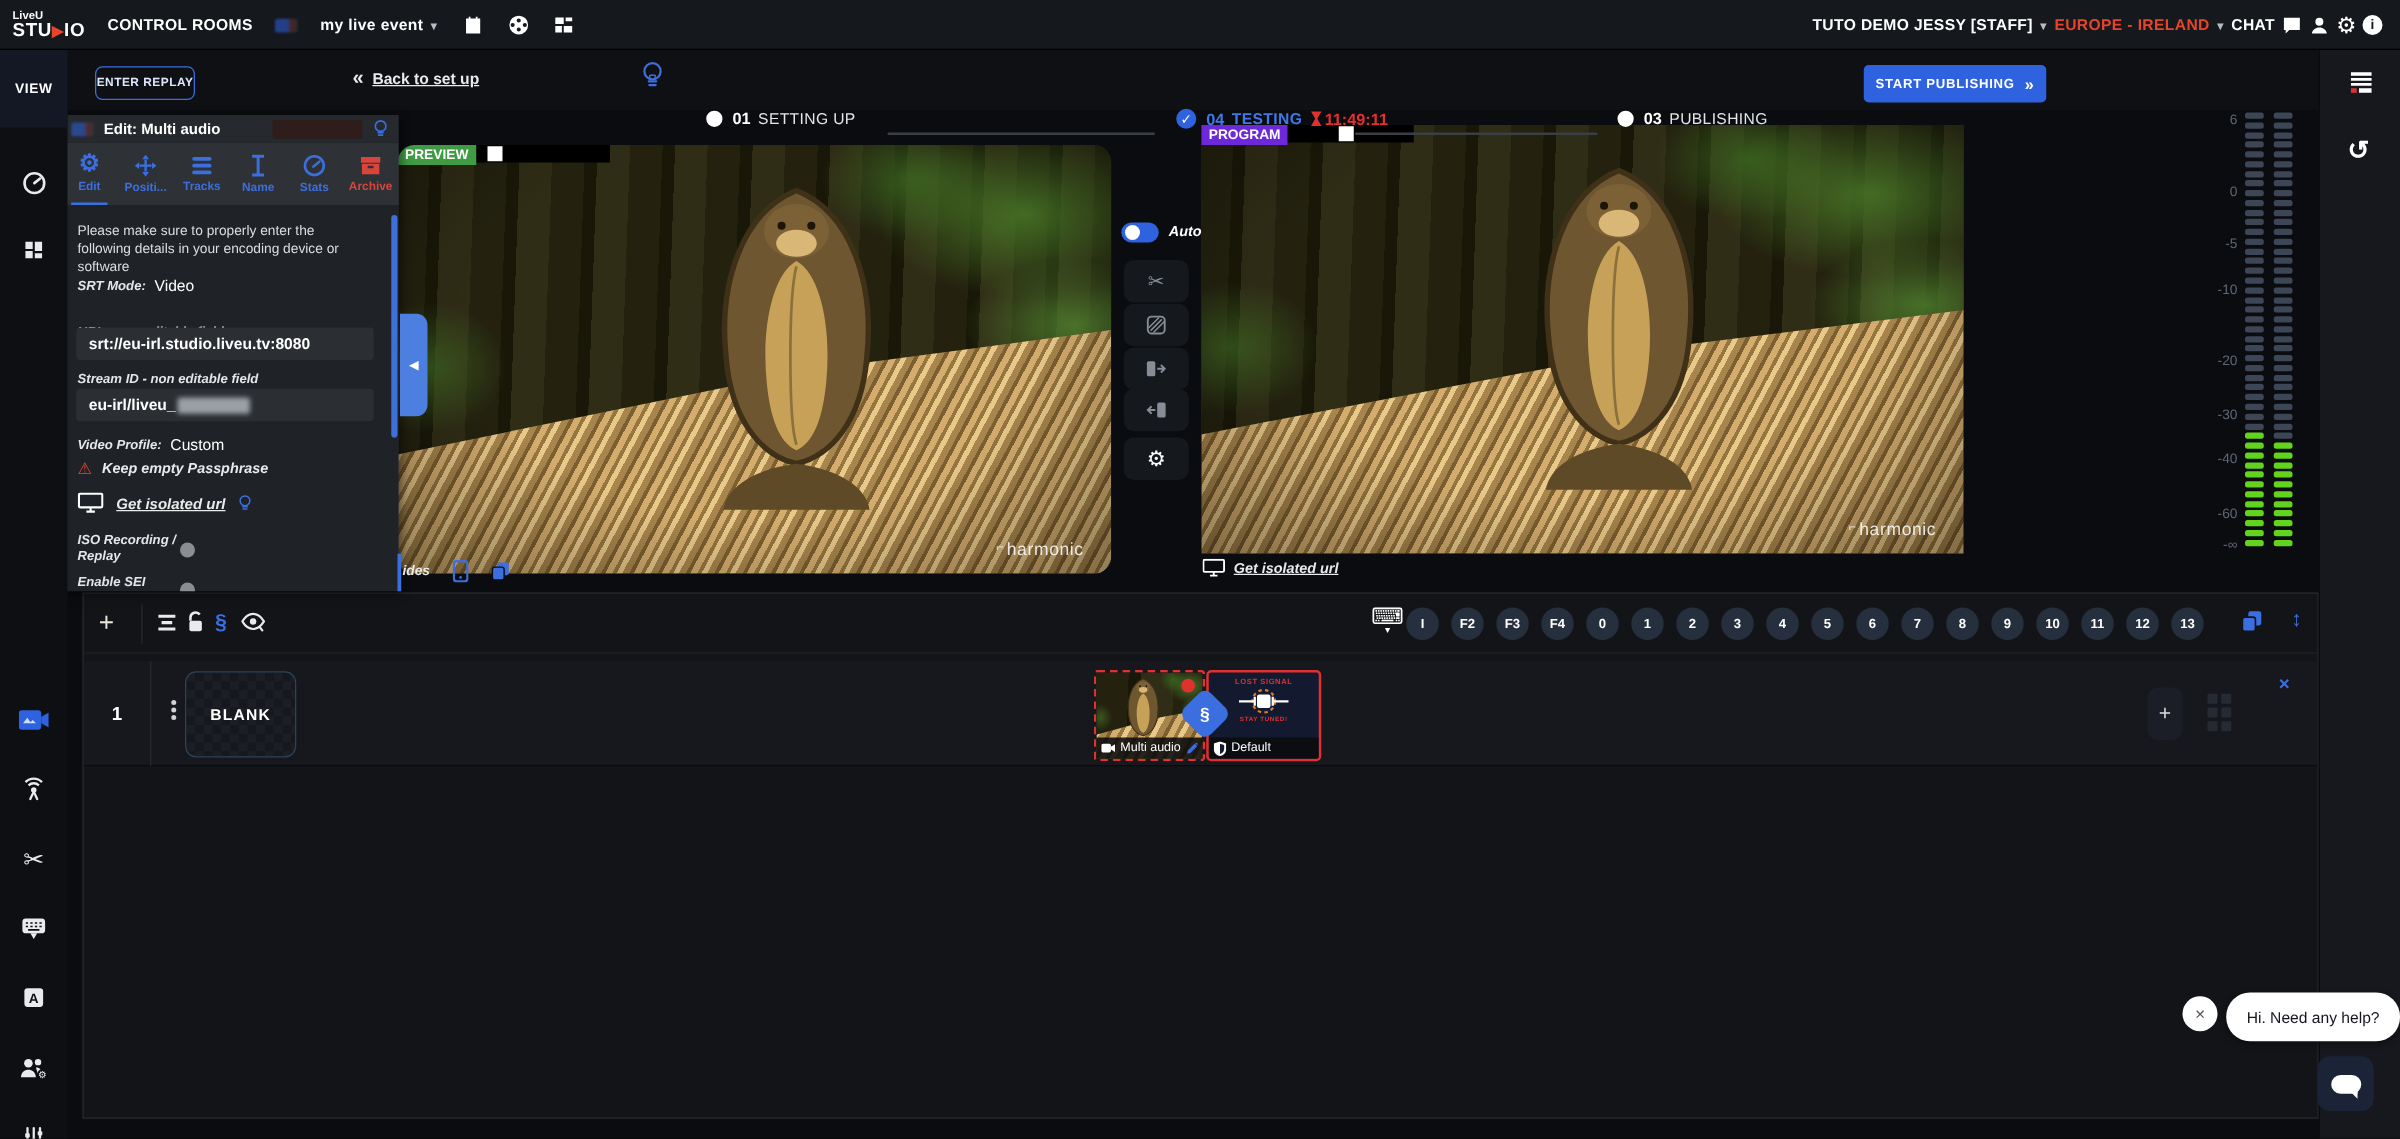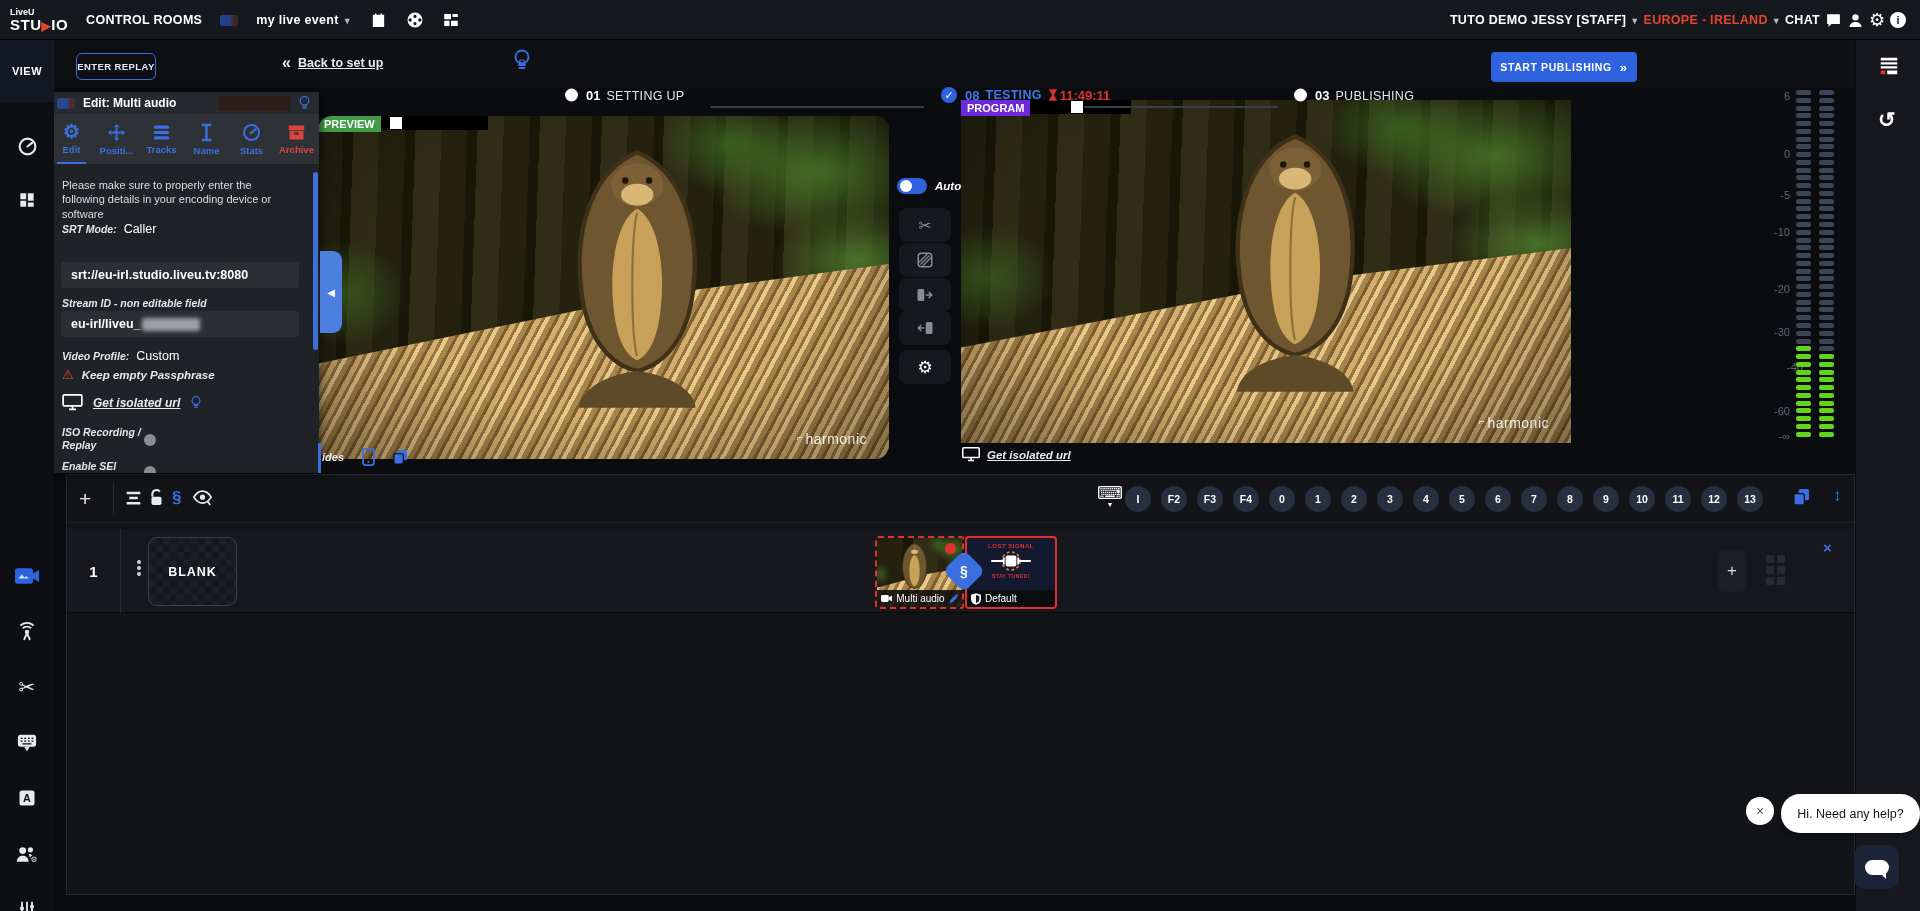--- a/index.html
+++ b/index.html
@@ -264,21 +264,21 @@
         </svg>
     </span>
     <div class="abs f" style="left:511px;top:55px;transform:translateY(-50%);">
       <span class="stepdot"></span>
       <span class="stepnum">01</span>
       <span class="steplbl">SETTING UP</span>
     </div>
     <div class="stepline" style="left:656px;width:214px;"></div>
     <div class="abs f step-active" style="left:887px;top:55px;transform:translateY(-50%);">
       <span class="stepchk">✓</span>
-      <span class="stepnum">08</span>
+      <span class="stepnum">04</span>
       <span class="steplbl">TESTING</span>
       <span class="timer">
         <svg width="10" height="14" viewBox="0 0 12 16">
             <path fill="#e03131" d="M1 1h10L7 8l4 7H1l4-7z"></path>
           </svg>
         <span>11:49:11</span>
       </span>
     </div>
     <div class="stepline" style="left:1030px;width:194px;"></div>
     <div class="abs f" style="left:1240px;top:55px;transform:translateY(-50%);">
@@ -440,21 +440,21 @@
         <svg width="19" height="17" viewBox="0 0 24 22">
             <path fill="#d9453c" d="M2 2h20v6H2zM3 9h18v11H3zm6 2v2.6h6V11z"></path>
           </svg>
         <span>Archive</span>
       </div>
     </div>
     <div id="ep-body">
       <div class="abs" style="left:13px;top:14px;width:210px;font-size:11px;line-height:1.3;color:#dcdee0;">Please make sure to properly enter the following details in your encoding device or software</div>
       <div class="abs f" style="left:13px;top:58px;gap:7px;">
         <span class="ep-lbl">SRT Mode:</span>
-        <span style="font-size:12.5px;color:#fff;">Caller</span>
+        <span style="font-size:12.5px;color:#fff;">Video</span>
       </div>
       <div class="abs ep-lbl" style="left:13px;top:84px;margin-top:12px;">URL - non editable field</div>
       <div class="ep-input" style="top:98px;">srt://eu-irl.studio.liveu.tv:8080</div>
       <div class="abs ep-lbl" style="left:13px;top:133px;">Stream ID - non editable field</div>
       <div class="ep-input" style="top:147px;">
         <span>eu-irl/liveu_</span>
           <span class="redact2"></span>
       </div>
       <div class="abs f" style="left:13px;top:185px;gap:7px;">
         <span class="ep-lbl">Video Profile:</span>
@@ -487,21 +487,21 @@
     <div id="ep-scroll"></div>
   </div>
 
   <div id="meters">
     <span class="mlbl" style="left:0;top:0;">6</span>
     <span class="mlbl" style="left:0;top:58px;">0</span>
     <span class="mlbl" style="left:0;top:99px;">-5</span>
     <span class="mlbl" style="left:0;top:136px;">-10</span>
     <span class="mlbl" style="left:0;top:193px;">-20</span>
     <span class="mlbl" style="left:0;top:236px;">-30</span>
-    <span class="mlbl" style="left:13px;top:271px;">-40</span>
+    <span class="mlbl" style="left:0;top:271px;">-40</span>
     <span class="mlbl" style="left:0;top:315px;">-60</span>
     <span class="mlbl" style="left:0;top:340px;">-∞</span>
     <div class="mcol" style="left:32px;">
         <div class="seg"></div>
         <div class="seg"></div>
         <div class="seg"></div>
         <div class="seg"></div>
         <div class="seg"></div>
         <div class="seg"></div>
         <div class="seg"></div>

